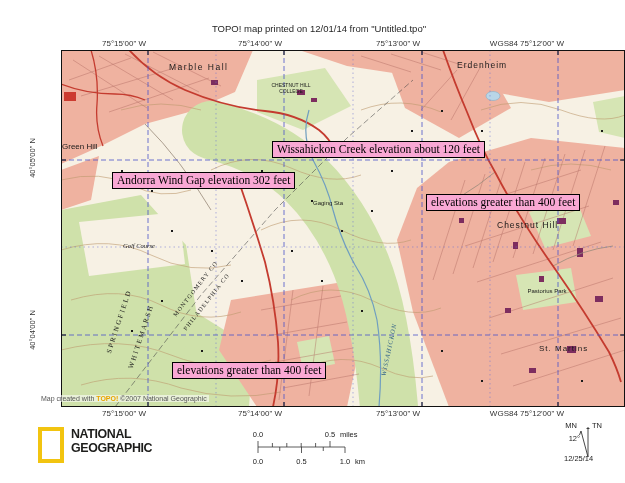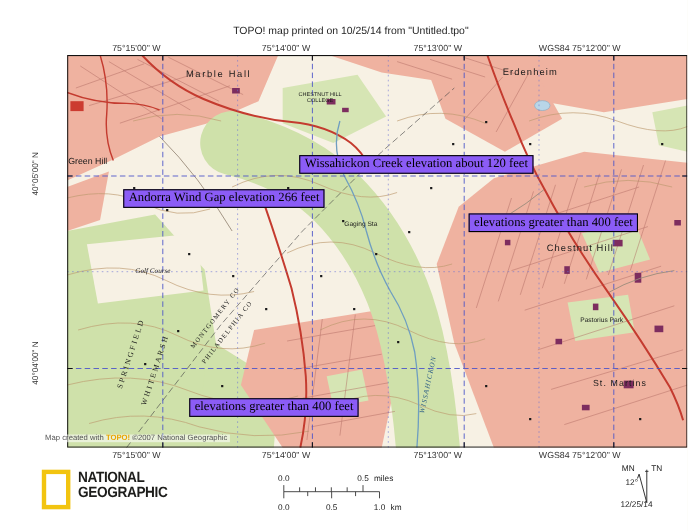--- a/index.html
+++ b/index.html
@@ -3,38 +3,38 @@
 <meta charset="utf-8">
 <style>
   html,body{margin:0;padding:0;background:#fff;}
   body{width:625px;height:483px;position:relative;font-family:"Liberation Sans",sans-serif;overflow:hidden;}
   .page{position:absolute;left:0;top:0;width:625px;height:483px;background:#fff;}
   .hdr-title{position:absolute;left:37px;top:23px;width:564px;text-align:center;font-size:9.5px;color:#1f1f1f;}
   .coord{position:absolute;font-size:8px;color:#333;white-space:nowrap;transform:translate(-50%,0);}
   .coord-left{position:absolute;font-size:7.5px;color:#333;white-space:nowrap;transform:translate(-50%,-50%) rotate(-90deg);}
   .coord-right{position:absolute;font-size:7.5px;color:#333;white-space:nowrap;transform:translate(-50%,-50%) rotate(90deg);}
   .mapwrap{position:absolute;left:37px;top:50px;width:564px;height:357px;margin-left:24px;}
-  .callout{position:absolute;background:#8b5cf6;border:1px solid #000;font-family:"Liberation Serif",serif;
+  .callout{position:absolute;background:#f9a8d4;border:1px solid #000;font-family:"Liberation Serif",serif;
            font-size:11.5px;line-height:15px;padding:0 4px;white-space:nowrap;color:#000;}
   .attrib{position:absolute;left:39px;top:395px;font-size:7px;color:#555;background:rgba(255,255,255,.55);
           padding:0 2px;white-space:nowrap;}
   .attrib .brand{color:#e9a400;font-weight:bold;}
   .nglogo-frame{position:absolute;left:38px;top:427px;width:18px;height:28px;border:4px solid #f2c410;background:#fff;}
   .ngtext{position:absolute;left:71px;top:427px;font-size:13.5px;font-weight:bold;color:#1d1d1b;line-height:14px;
           letter-spacing:-.4px;transform:scaleX(.92);transform-origin:left top;white-space:nowrap;}
   .footer-svg{position:absolute;}
   svg text{font-family:"Liberation Sans",sans-serif;}
   svg text.serif{font-family:"Liberation Serif",serif;}
 </style>
 </head>
 <body>
 
 <div class="page">
 
-  <div class="hdr-title">TOPO! map printed on 10/25/14 from "Untitled.tpo"</div>
+  <div class="hdr-title">TOPO! map printed on 12/01/14 from "Untitled.tpo"</div>
 
   <div class="coord" style="left:124px;top:39px">75°15'00" W</div>
   <div class="coord" style="left:260px;top:39px">75°14'00" W</div>
   <div class="coord" style="left:398px;top:39px">75°13'00" W</div>
   <div class="coord" style="left:527px;top:39px">WGS84 75°12'00" W</div>
 
   <div class="coord-left" style="left:32px;top:158px">40°05'00" N</div>
   <div class="coord-left" style="left:32px;top:330px">40°04'00" N</div>
   <div class="coord-right" style="left:607px;top:158px">40°05'00" N</div>
   <div class="coord-right" style="left:607px;top:330px">40°04'00" N</div>
@@ -221,21 +221,21 @@
       <text transform="translate(82,287) rotate(-72)" font-size="7" class="serif" letter-spacing="2" text-anchor="middle" fill="#1a1a1a">WHITEMARSH</text>
       <text transform="translate(136,240) rotate(-52)" font-size="6" class="serif" letter-spacing="1.2" text-anchor="middle" fill="#1a1a1a">MONTGOMERY CO</text>
       <text transform="translate(147,253) rotate(-52)" font-size="6" class="serif" letter-spacing="1.2" text-anchor="middle" fill="#1a1a1a">PHILADELPHIA CO</text>
       <text transform="translate(330,300) rotate(-78)" font-size="6.5" class="serif" font-style="italic" letter-spacing="1" text-anchor="middle" fill="#2e5f86">WISSAHICKON</text>
 
       <rect x="0.5" y="0.5" width="563" height="356" fill="none" stroke="#111" stroke-width="1"></rect>
     </svg>
   </div>
 
   <div class="callout" style="left:272px;top:141px">Wissahickon Creek elevation about 120 feet</div>
-  <div class="callout" style="left:112px;top:172px">Andorra Wind Gap elevation 266 feet</div>
+  <div class="callout" style="left:112px;top:172px">Andorra Wind Gap elevation 302 feet</div>
   <div class="callout" style="left:426px;top:194px">elevations greater than 400 feet</div>
   <div class="callout" style="left:172px;top:362px">elevations greater than 400 feet</div>
 
   <div class="attrib"><span>Map created with </span><span class="brand">TOPO!</span><span> ©2007 National Geographic</span></div>
 
   <div class="coord" style="left:124px;top:409px">75°15'00" W</div>
   <div class="coord" style="left:260px;top:409px">75°14'00" W</div>
   <div class="coord" style="left:398px;top:409px">75°13'00" W</div>
   <div class="coord" style="left:527px;top:409px">WGS84 75°12'00" W</div>
 

